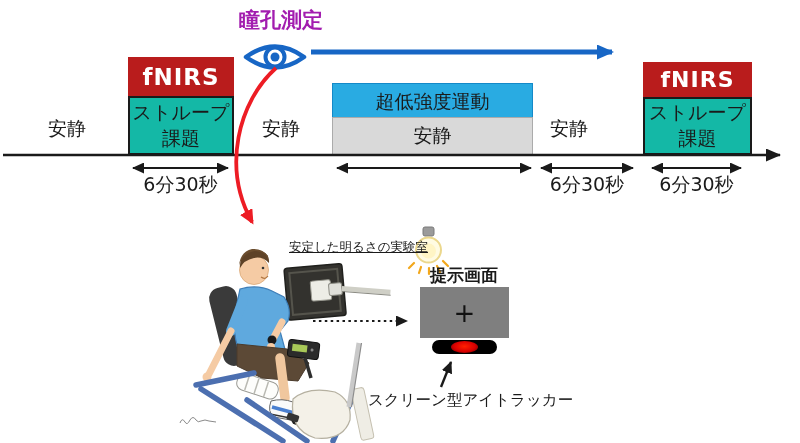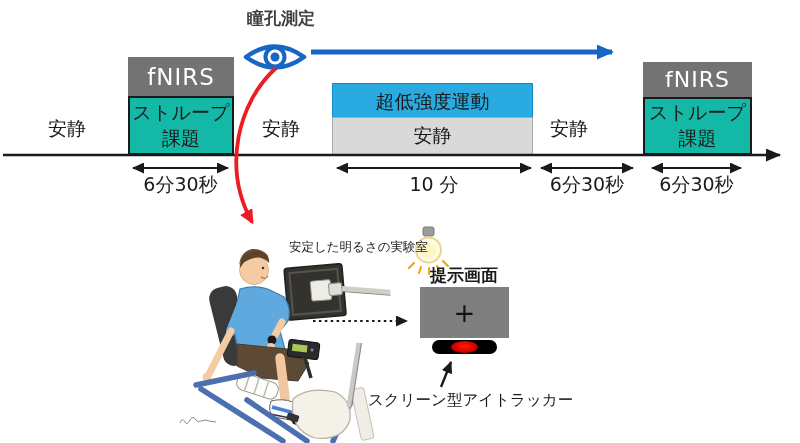--- a/index.html
+++ b/index.html
@@ -2,29 +2,29 @@
 <html lang="ja"><head>
 <meta charset="utf-8">
 <style>
   html,body{margin:0;padding:0;background:#fff;}
   .stage{
     position:relative;width:800px;height:443px;overflow:hidden;background:#ffffff;
     font-family:"DejaVu Sans","Liberation Sans",sans-serif;color:#1a1a1a;
   }
   .layer{position:absolute;left:0;top:0;z-index:2;pointer-events:none;}
   .box{position:absolute;z-index:1;box-sizing:border-box;display:flex;align-items:center;justify-content:center;text-align:center;}
-  .box-fnirs{background:#737373;color:#ffffff;font-weight:normal;font-size:23px;letter-spacing:1px;}
+  .box-fnirs{background:#b91c1c;color:#ffffff;font-weight:bold;font-size:23px;letter-spacing:1px;}
   .box-stroop{background:#14b8a6;border:2px solid #1a1a1a;font-size:19px;line-height:1.35;}
   .box-exercise{background:#29ABE2;border:1px solid #1489C8;font-size:19px;}
   .box-restgray{background:#D9D9D9;border:1px solid #ABABAB;font-size:19px;}
   .txt{position:absolute;z-index:3;white-space:nowrap;text-align:center;line-height:1.2;}
   .rest{font-size:19px;}
   .dur{font-size:19px;}
-  .pupil{font-size:17px;font-weight:bold;color:#404040;text-align:center;}
-  .room{font-size:12.5px;}
+  .pupil{font-size:21px;font-weight:bold;color:#a21caf;text-align:center;}
+  .room{font-size:12.5px;text-decoration:underline;}
   .scrtitle{font-size:17px;font-weight:bold;}
   .tracker{font-size:15.5px;}
   .screen{position:absolute;z-index:1;background:#7F7F7F;display:flex;align-items:center;justify-content:center;}
   .fix{font-size:26px;font-weight:400;color:#111;}
   .pill{position:absolute;z-index:1;background:#000;border-radius:8px;}
   .pill .reddot{position:absolute;background:radial-gradient(ellipse at 50% 45%, #FF2000 0%, #D80000 55%, #7a0000 85%);border-radius:50%;}
 </style>
 </head>
 <body>
 
@@ -186,21 +186,20 @@
     </g>
   </svg>
 
   <div class="txt pupil" style="left:233px;top:8px;width:96px;">瞳孔測定</div>
 
   <div class="txt rest" style="left:39px;top:117px;width:56px;">安静</div>
   <div class="txt rest" style="left:253px;top:117px;width:56px;">安静</div>
   <div class="txt rest" style="left:541px;top:117px;width:56px;">安静</div>
 
   <div class="txt dur" style="left:133px;top:173px;width:95px;">6分30秒</div>
-  <div class="txt dur" style="left:337px;top:173px;width:194px;">10 分</div>
   <div class="txt dur" style="left:541px;top:173px;width:92px;">6分30秒</div>
   <div class="txt dur" style="left:652px;top:173px;width:89px;">6分30秒</div>
 
   <div class="txt room" style="left:289px;top:239px;width:126px;">安定した明るさの実験室</div>
   <div class="txt scrtitle" style="left:419px;top:265px;width:90px;">提示画面</div>
   <div class="txt tracker" style="left:368px;top:391px;width:158px;">スクリーン型アイトラッカー</div>
 
 </div>
 
 </body></html>

